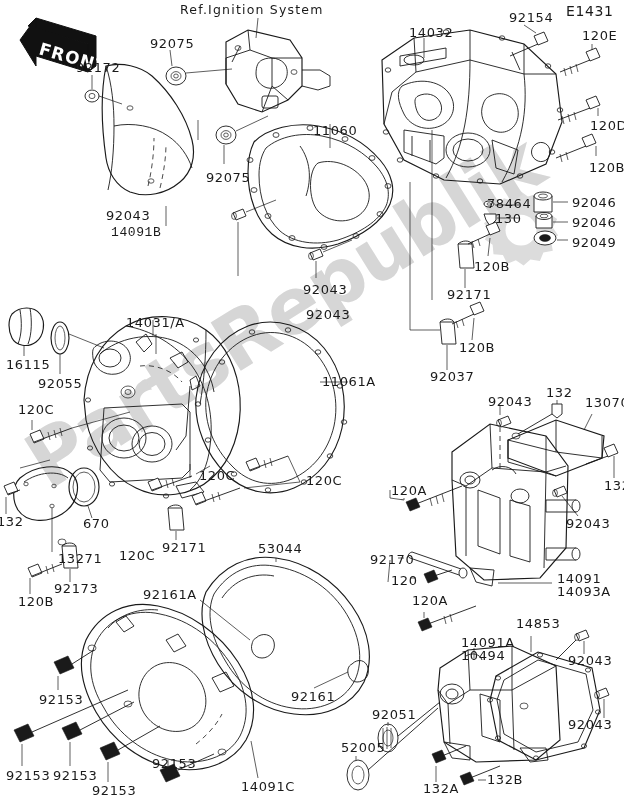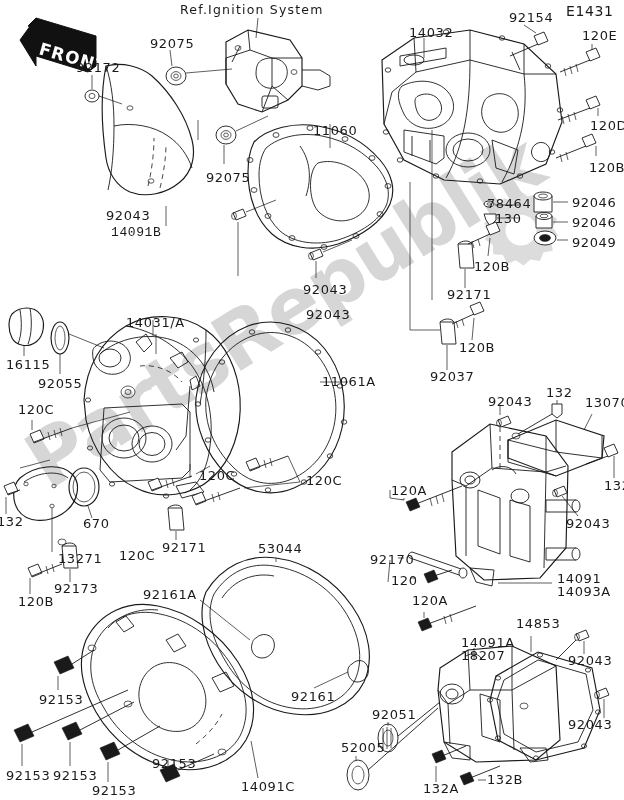--- a/index.html
+++ b/index.html
@@ -738,21 +738,21 @@
   <div class="lbl" style="left:604px;top:479px;">132</div>
   <div class="lbl" style="left:391px;top:484px;">120A</div>
   <div class="lbl" style="left:566px;top:517px;">92043</div>
   <div class="lbl" style="left:370px;top:553px;">92170</div>
   <div class="lbl" style="left:391px;top:574px;">120</div>
   <div class="lbl" style="left:412px;top:594px;">120A</div>
   <div class="lbl" style="left:557px;top:572px;">14091</div>
   <div class="lbl" style="left:557px;top:585px;">14093A</div>
 
   <div class="lbl" style="left:461px;top:636px;">14091A</div>
-  <div class="lbl" style="left:461px;top:649px;">18207</div>
+  <div class="lbl" style="left:461px;top:649px;">10494</div>
   <div class="lbl" style="left:516px;top:617px;">14853</div>
   <div class="lbl" style="left:568px;top:654px;">92043</div>
   <div class="lbl" style="left:568px;top:718px;">92043</div>
   <div class="lbl" style="left:372px;top:708px;">92051</div>
   <div class="lbl" style="left:341px;top:741px;">52005</div>
   <div class="lbl" style="left:423px;top:782px;">132A</div>
   <div class="lbl" style="left:487px;top:773px;text-align:center;">132B</div>
 
 </div>
 

